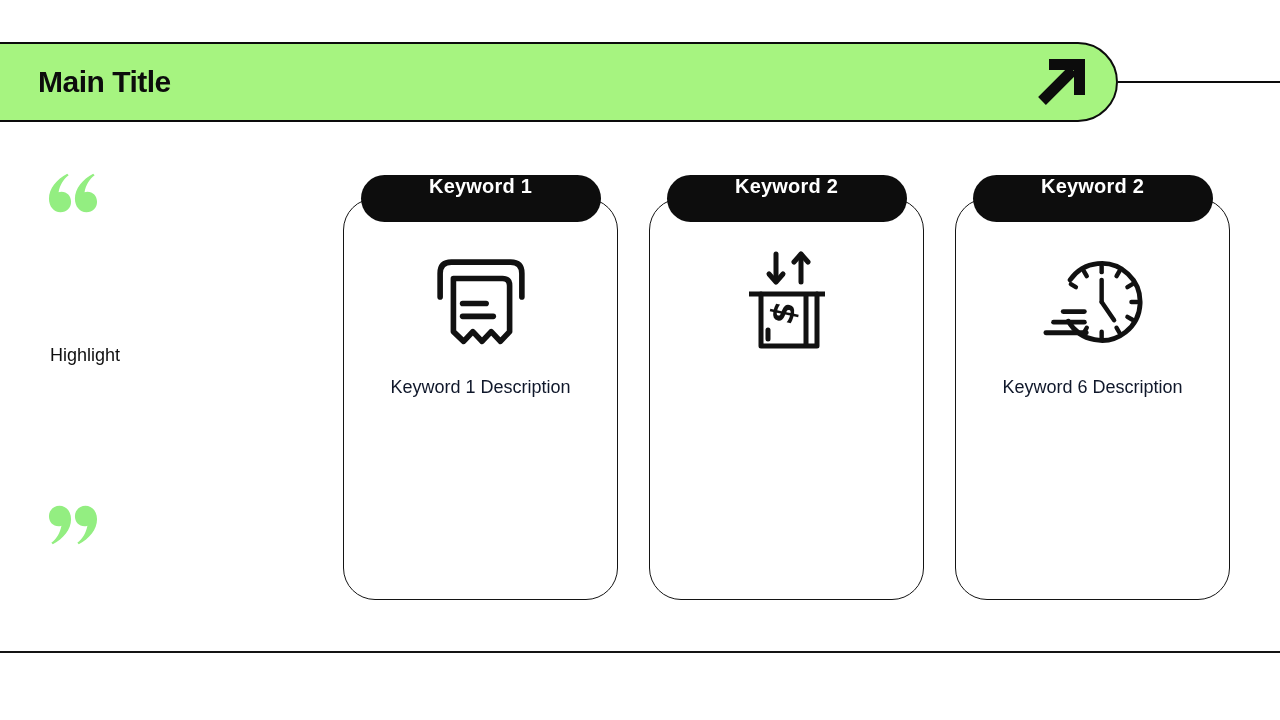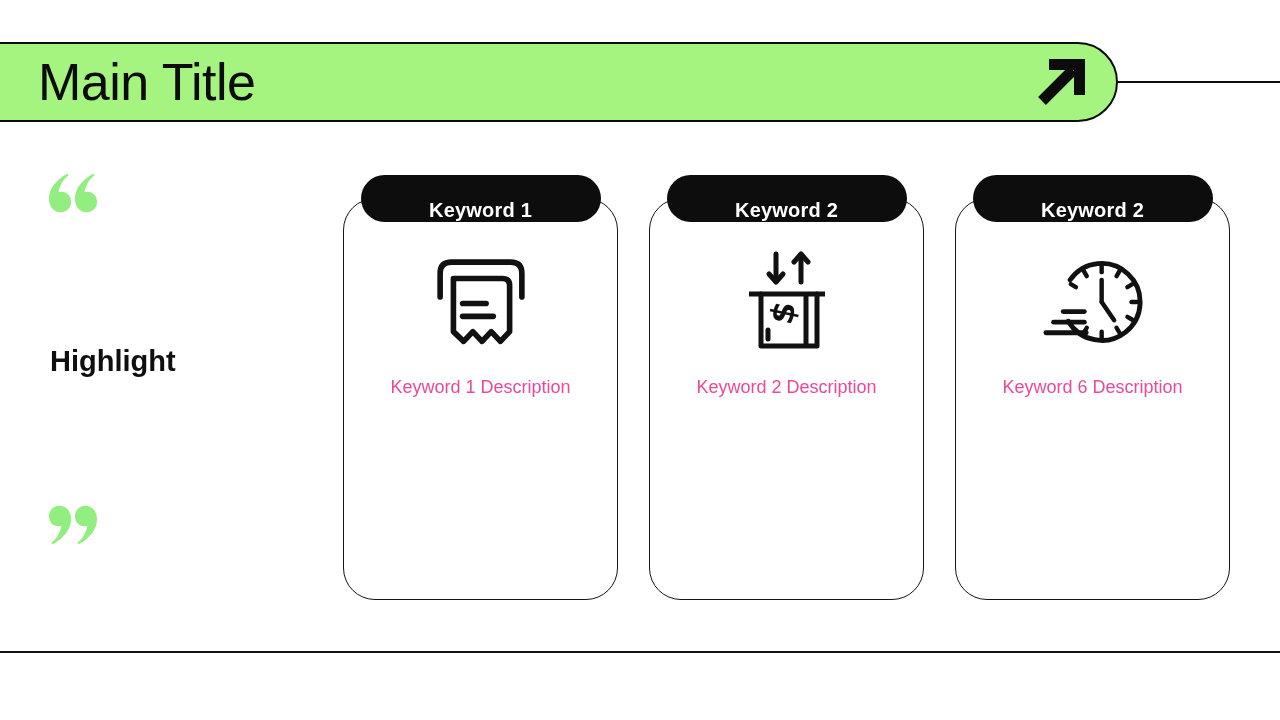--- a/index.html
+++ b/index.html
@@ -12,54 +12,54 @@
 
   
   .title-bar{
     position:absolute;left:-4px;top:42px;width:1122px;height:80px;
     background:var(--accent);border:2px solid #0c0c0c;
     border-radius:0 44px 44px 0;
     display:flex;align-items:center;justify-content:space-between;
     box-sizing:border-box;padding:0 30px 0 40px;
   }
   .title-bar h1{
-    margin:0;font-size:52px;font-weight:400;letter-spacing:-0.5px;color:#0c0c0c;
+    margin:0;font-size:30px;font-weight:700;letter-spacing:-0.5px;color:#0c0c0c;
   }
   .arrow-wrap{width:50px;height:46px;display:flex;align-items:center;justify-content:center;}
   .bar-tail-line{
     position:absolute;left:1118px;top:81px;width:162px;height:2px;background:#0c0c0c;
   }
 
   
   .quote{position:absolute;left:48px;}
   .quote.open{top:173px;}
   .quote.close{top:505px;}
   .highlight-label{
-    position:absolute;left:50px;top:345px;font-size:29px;font-weight:700;color:#0f0f0f;
+    position:absolute;left:50px;top:345px;font-size:18px;font-weight:400;color:#0f0f0f;
   }
 
   
   .card{
     position:absolute;top:198px;width:275px;height:402px;background:#fff;
     border:1.6px solid #141414;border-radius:32px;box-sizing:border-box;
   }
   .card.c1{left:343px;} .card.c2{left:649px;} .card.c3{left:955px;}
   .card-pill{
     position:absolute;left:50%;transform:translateX(-50%);top:-24px;
     width:240px;height:47px;background:#0d0d0d;border-radius:24px;
-    display:flex;align-items:flex-end;justify-content:center;
+    display:flex;align-items:flex-start;justify-content:center;
   }
   .card-pill span{color:#ffffff;font-size:20px;font-weight:700;letter-spacing:0.2px;}
   .card-icon{
     position:absolute;left:50%;transform:translateX(-50%);top:52px;
     width:100px;height:100px;display:flex;align-items:center;justify-content:center;
   }
   .card-desc{
     position:absolute;left:0;right:0;top:178px;text-align:center;
-    font-size:18px;color:#ec4899;
+    font-size:18px;color:#0f172a;
   }
 
   
   .bottom-divider{
     position:absolute;left:0;top:651px;width:1280px;height:2px;background:#141414;
   }
 
   svg{display:block;}
 </style>
 </head>
@@ -121,21 +121,20 @@
         <path d="M22,23 L29,31 L36,23"></path>
         <path d="M54,31 V5"></path>
         <path d="M47,11 L54,3 L61,11"></path>
         <path d="M2,43 H78" stroke-linecap="butt"></path>
         <path d="M14,43 V95 H70 V43"></path>
         <path d="M59,44 V94"></path>
         <path d="M21,79 V88"></path>
         <text x="37" y="72" transform="rotate(-78 37 62)" fill="#111" stroke="none" font-family="DejaVu Sans, sans-serif" font-size="32" font-weight="bold" text-anchor="middle">$</text>
       </svg>
     </span>
-    <div class="card-desc">Keyword 2 Description</div>
   </div>
 
   <div class="card c3">
     <div class="card-pill">
       <span>Keyword 2</span>
     </div>
     <span class="card-icon">
       <svg width="106" height="94" viewBox="0 0 104 92" fill="none" stroke="#111" stroke-width="5" stroke-linecap="round">
         <path d="M28.2,24.1 A40,40 0 1 1 26.4,67"></path>
         <path d="M61,47 V24" stroke-width="4.6"></path>

